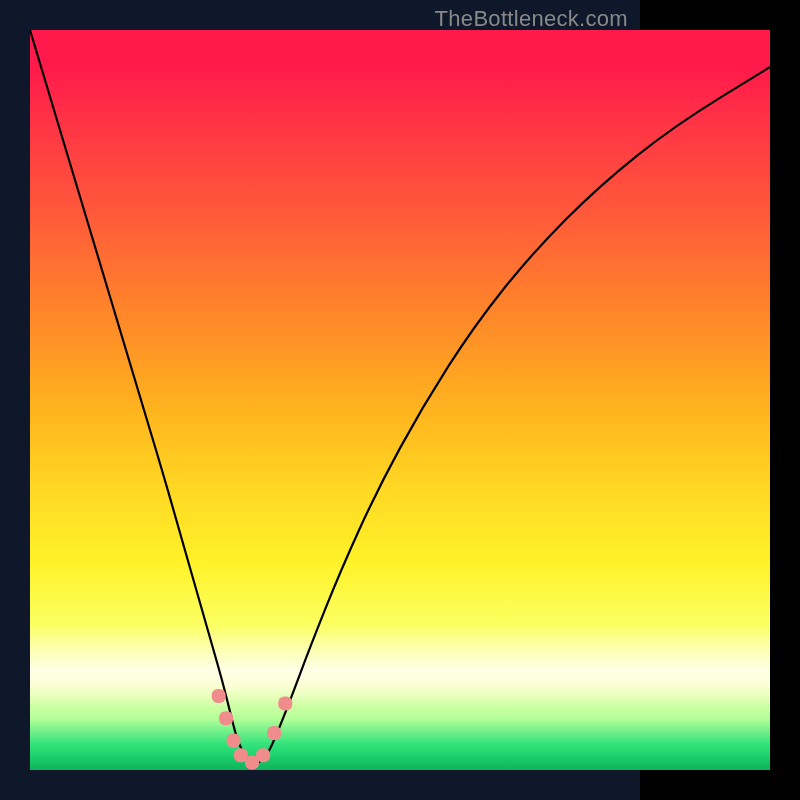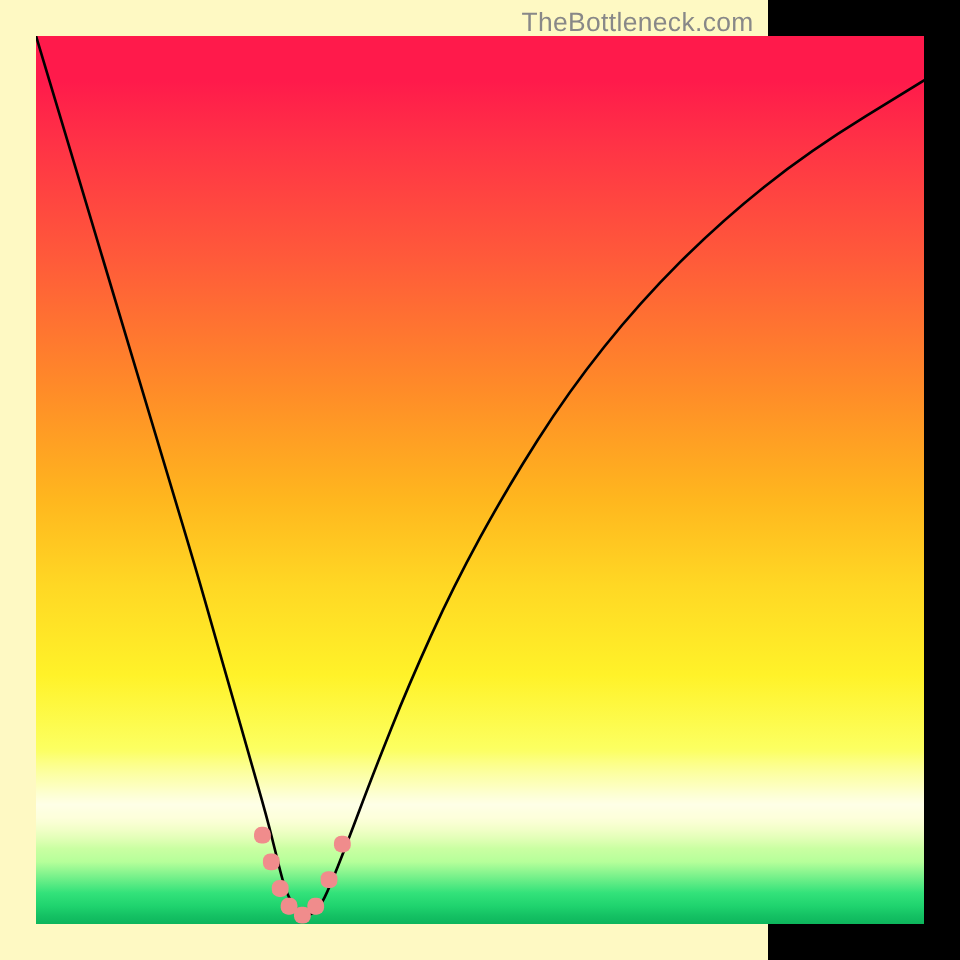--- a/index.html
+++ b/index.html
@@ -8,21 +8,21 @@
     width: 800px;
     height: 800px;
     background: #000;
     font-family: Arial, Helvetica, sans-serif;
     overflow: hidden;
   }
   .frame {
     position: relative;
     width: 640px;
     height: 800px;
-    background: #fef9c3;
+    background: #0f172a;
   }
   .watermark {
     position: absolute;
     top: 6px;
     right: 12px;
     color: #888;
     font-size: 22px;
     font-weight: 500;
     letter-spacing: 0.3px;
     z-index: 20;

